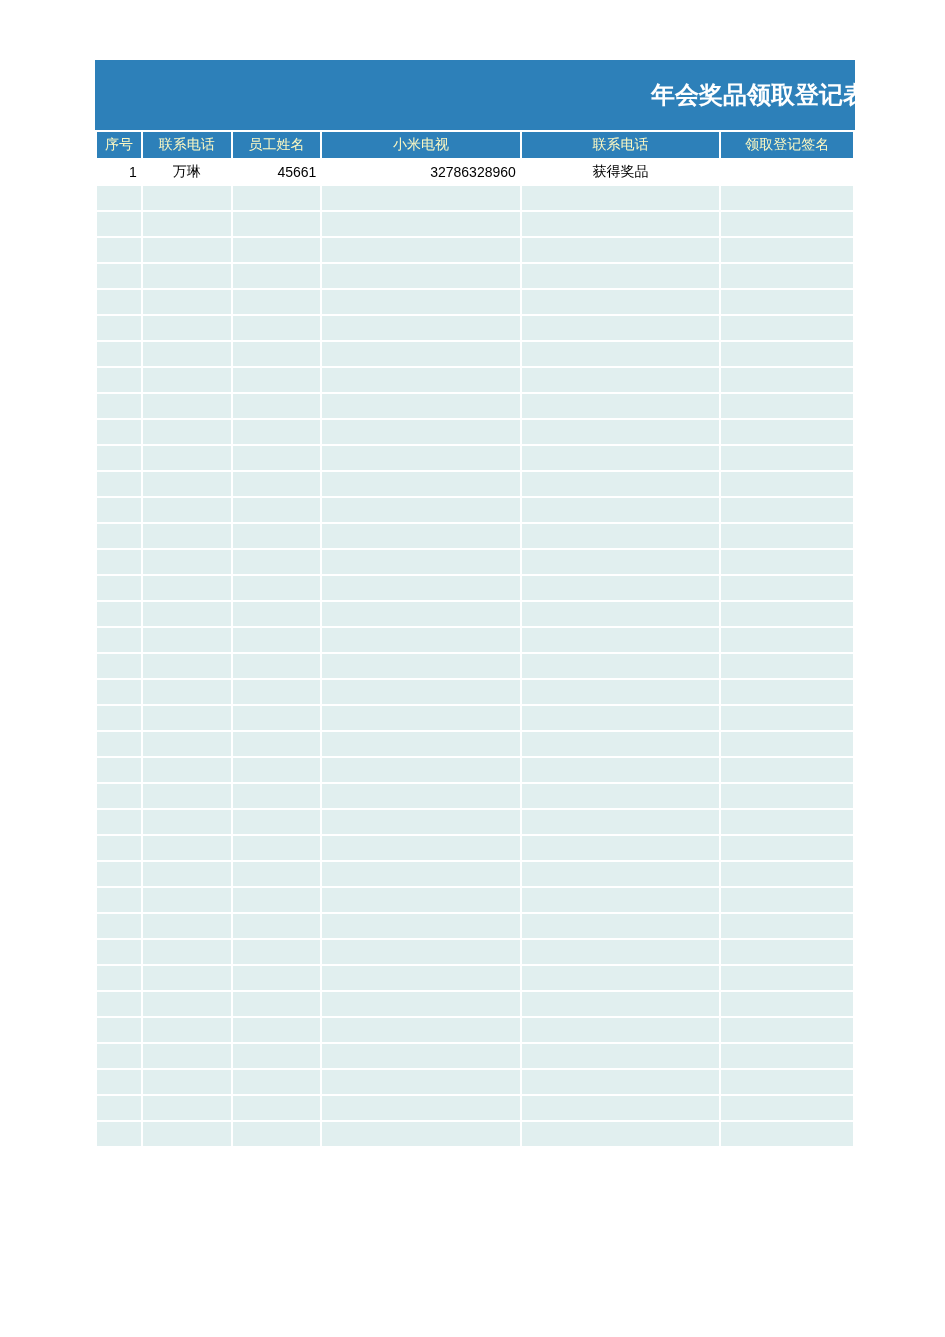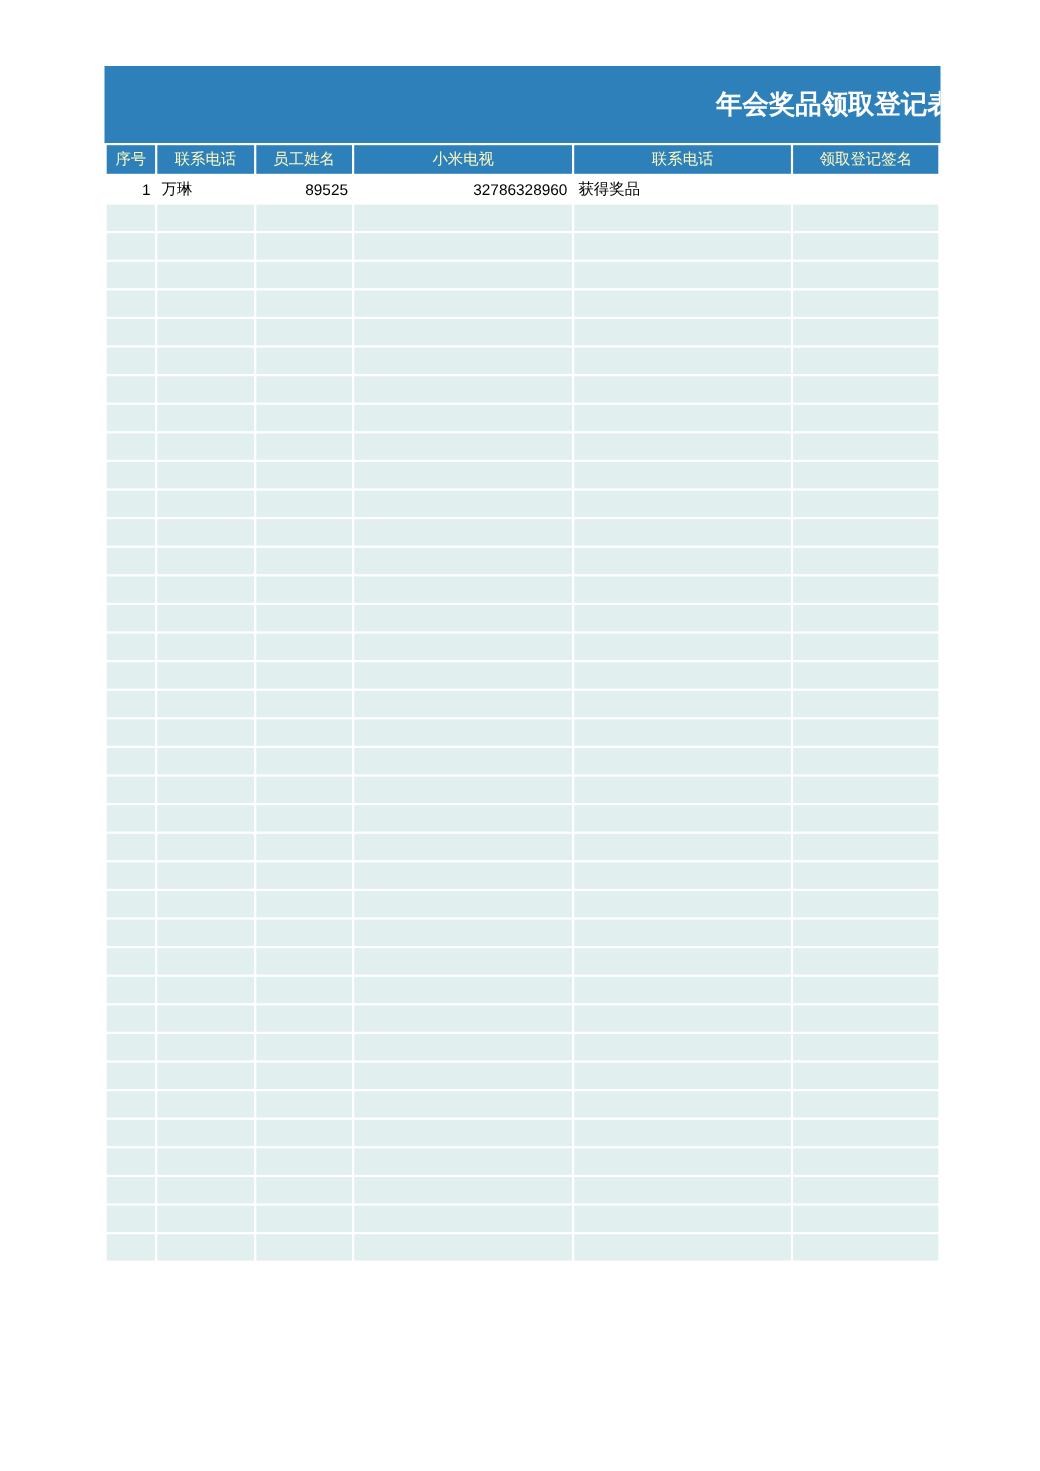--- a/index.html
+++ b/index.html
@@ -56,21 +56,21 @@
       overflow: hidden;
       white-space: nowrap;
     }
     .col-seq   { width: 40px; }
     .col-name  { width: 80px; }
     .col-empid { width: 80px; }
     .col-phone { width: 180px; }
     .col-prize { width: 180px; }
     .col-sign  { width: 120px; }
     .ta-right { text-align: right; }
-    .ta-left  { text-align: left; }
+    .ta-left  { text-align: center; }
     .stripe td { background: #e1efef; }
     .first-data td { background: #ffffff; }
   </style>
 </head>
 <body>
 
 <div class="sheet">
   <div class="title-bar">
     <span>年会奖品领取登记表</span>
   </div>
@@ -91,21 +91,21 @@
         <th>员工姓名</th>
         <th>小米电视</th>
         <th>联系电话</th>
         <th>领取登记签名</th>
       </tr>
     </thead>
     <tbody id="tbody">
         <tr class="first-data">
           <td class="ta-right">1</td>
           <td class="ta-left">万琳</td>
-          <td class="ta-right">89525</td>
+          <td class="ta-right">45661</td>
           <td class="ta-right">32786328960</td>
           <td class="ta-left">获得奖品</td>
           <td></td>
         </tr>
         <tr class="stripe">
           <td></td>
           <td></td>
           <td></td>
           <td></td>
           <td></td>

